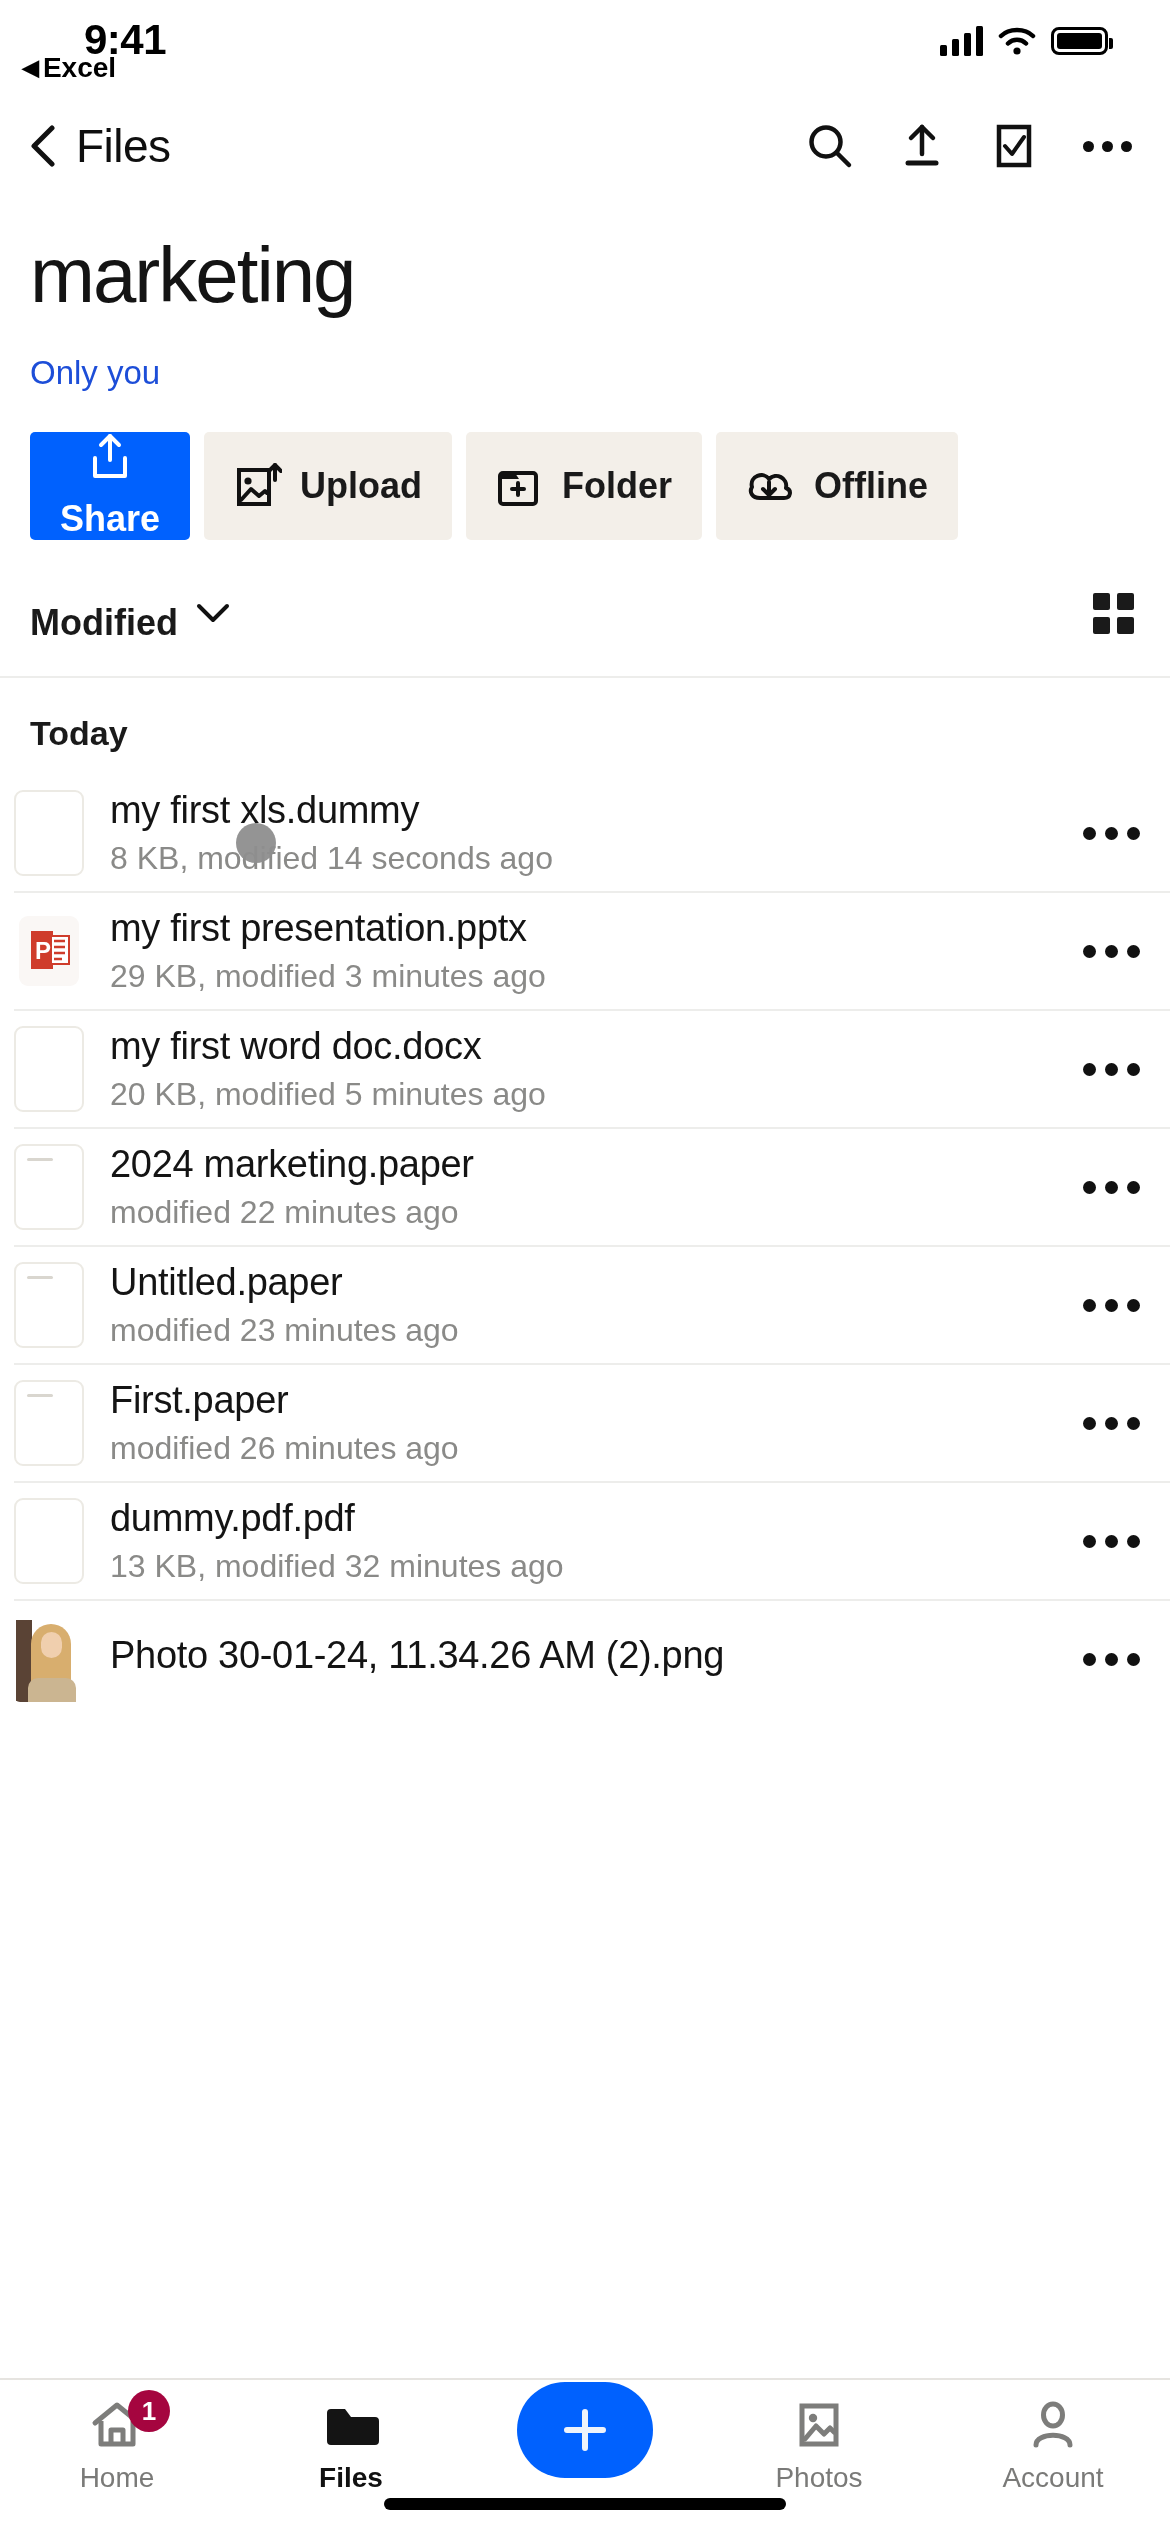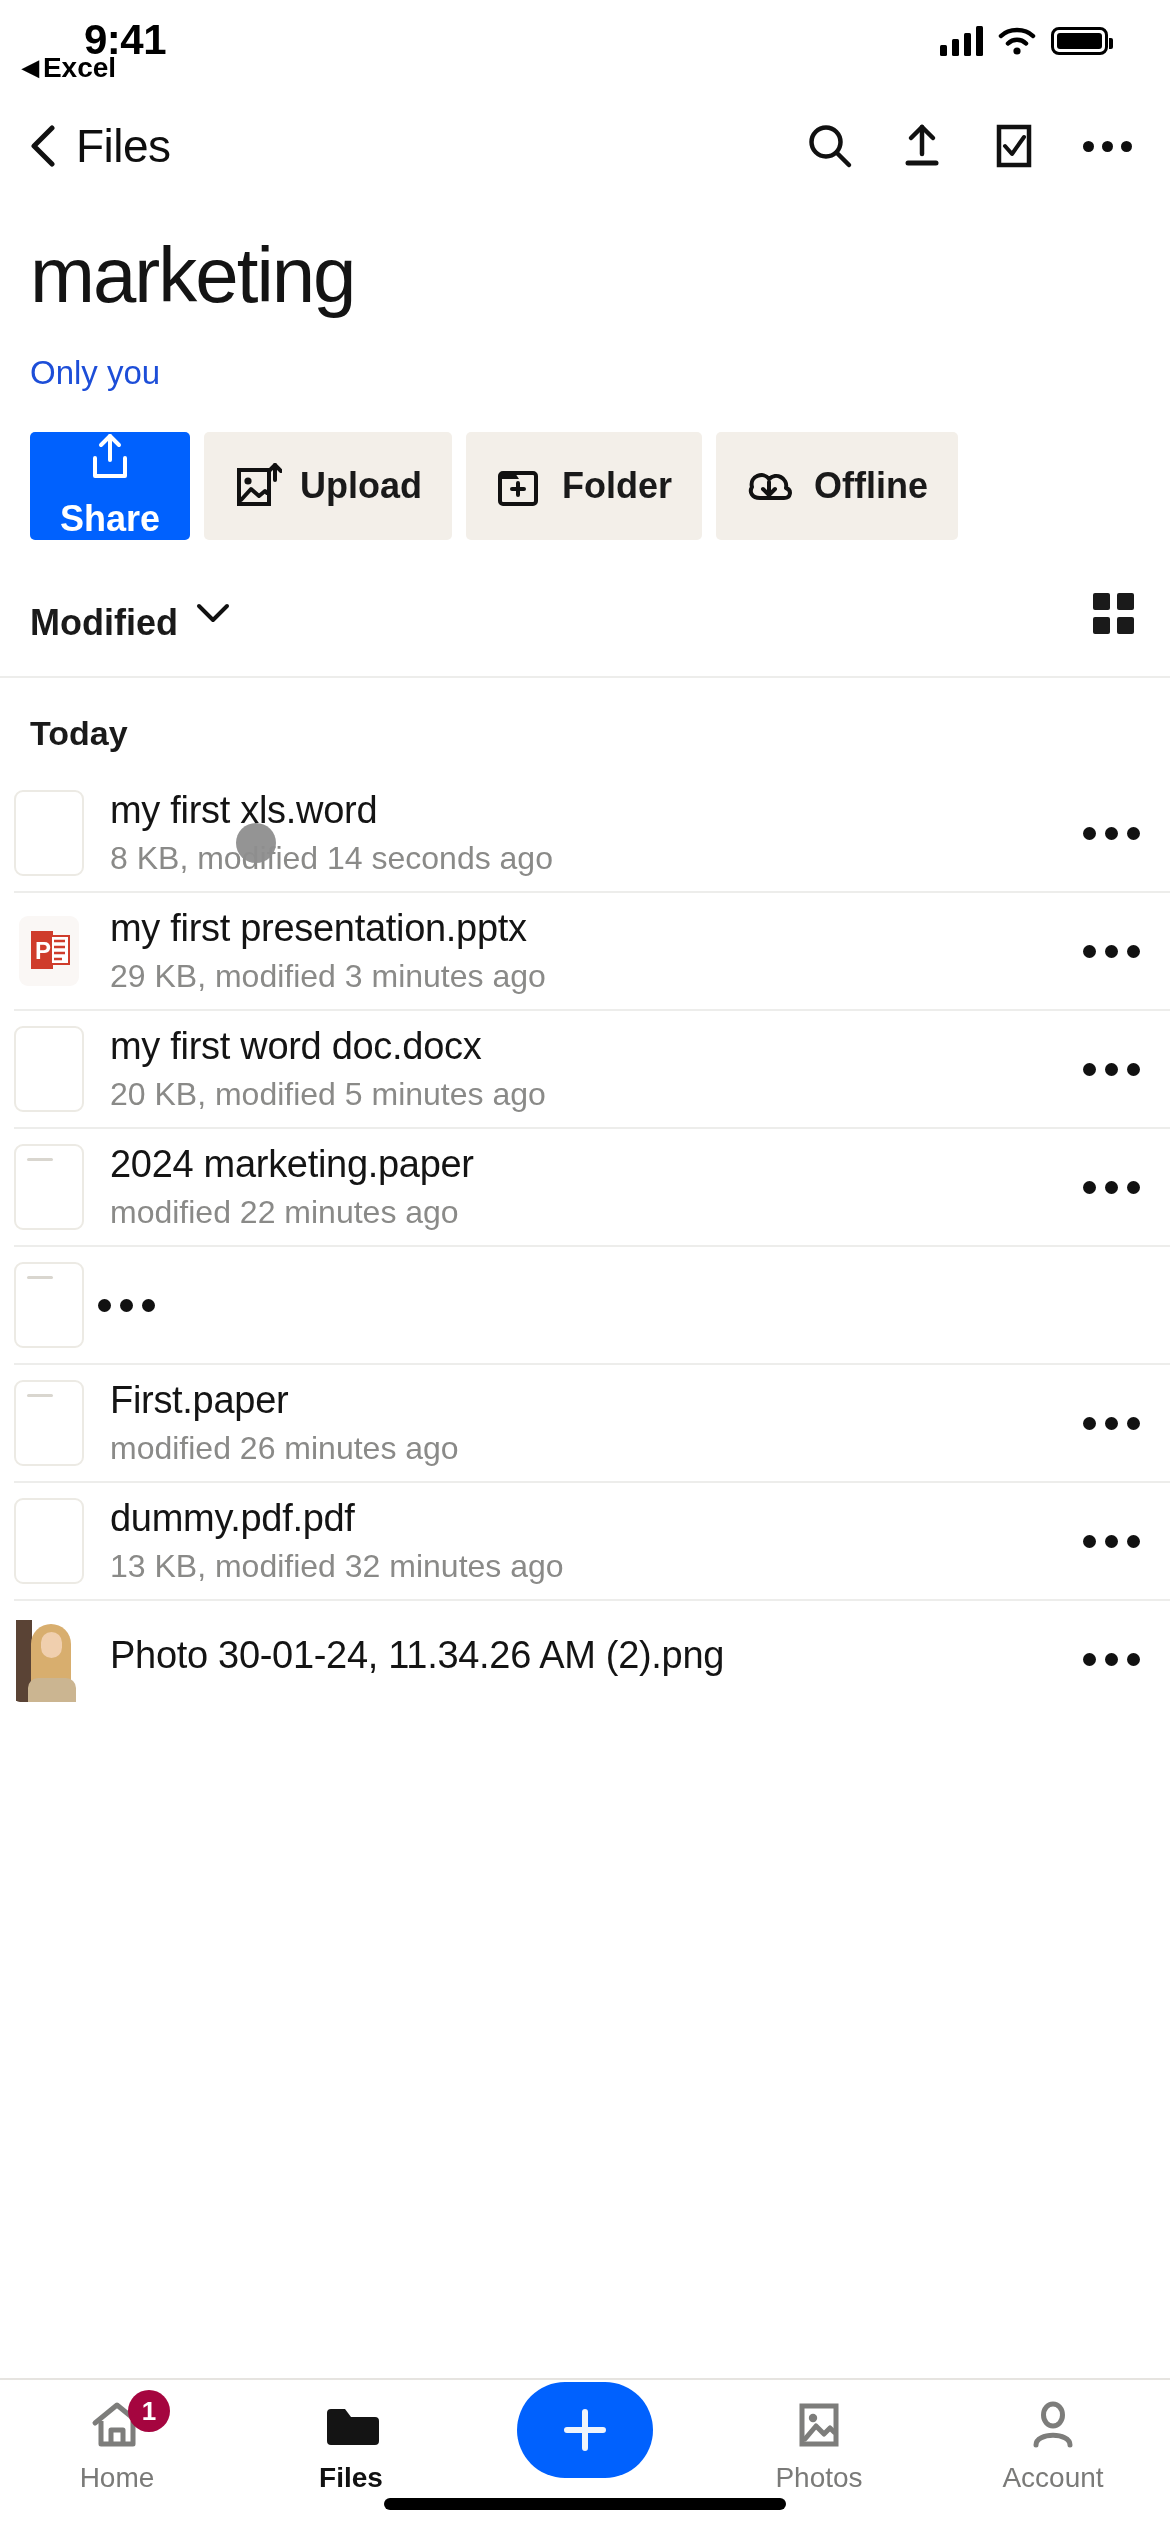--- a/index.html
+++ b/index.html
@@ -277,21 +277,21 @@
         <i></i>
       </span>
   </div>
 
   <div class="list">
     <div class="section-head">Today</div>
 
     <div class="row">
       <div class="thumb"></div>
       <div class="rowtext">
-        <div class="fname">my first xls.word</div>
+        <div class="fname">my first xls.dummy</div>
         <div class="fmeta">8 KB, modified 14 seconds ago</div>
       </div>
       <span class="row-more">
           <i></i>
           <i></i>
           <i></i>
         </span>
       <span class="touchdot"></span>
     </div>
     <div class="rowdiv"></div>
@@ -341,20 +341,24 @@
       <span class="row-more">
           <i></i>
           <i></i>
           <i></i>
         </span>
     </div>
     <div class="rowdiv"></div>
 
     <div class="row">
       <div class="thumb paper"></div>
+      <div class="rowtext">
+        <div class="fname">Untitled.paper</div>
+        <div class="fmeta">modified 23 minutes ago</div>
+      </div>
       <span class="row-more">
           <i></i>
           <i></i>
           <i></i>
         </span>
     </div>
     <div class="rowdiv"></div>
 
     <div class="row">
       <div class="thumb paper"></div>

